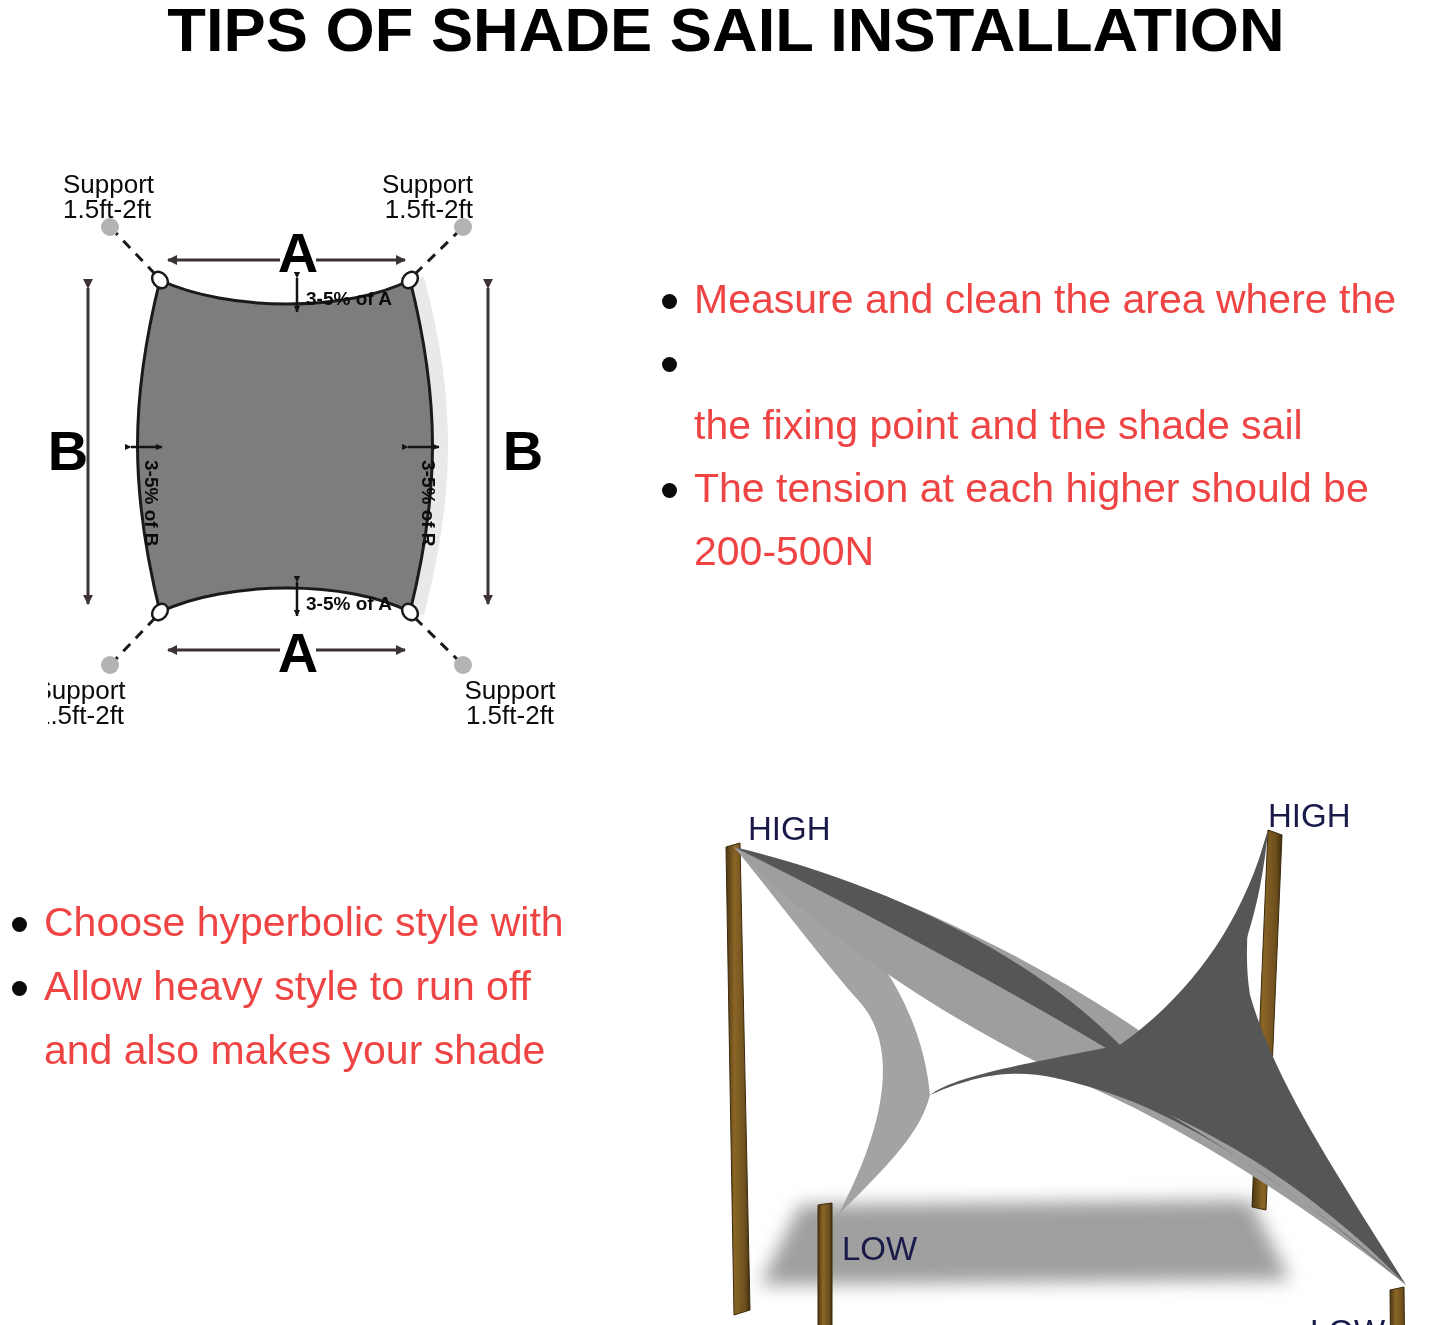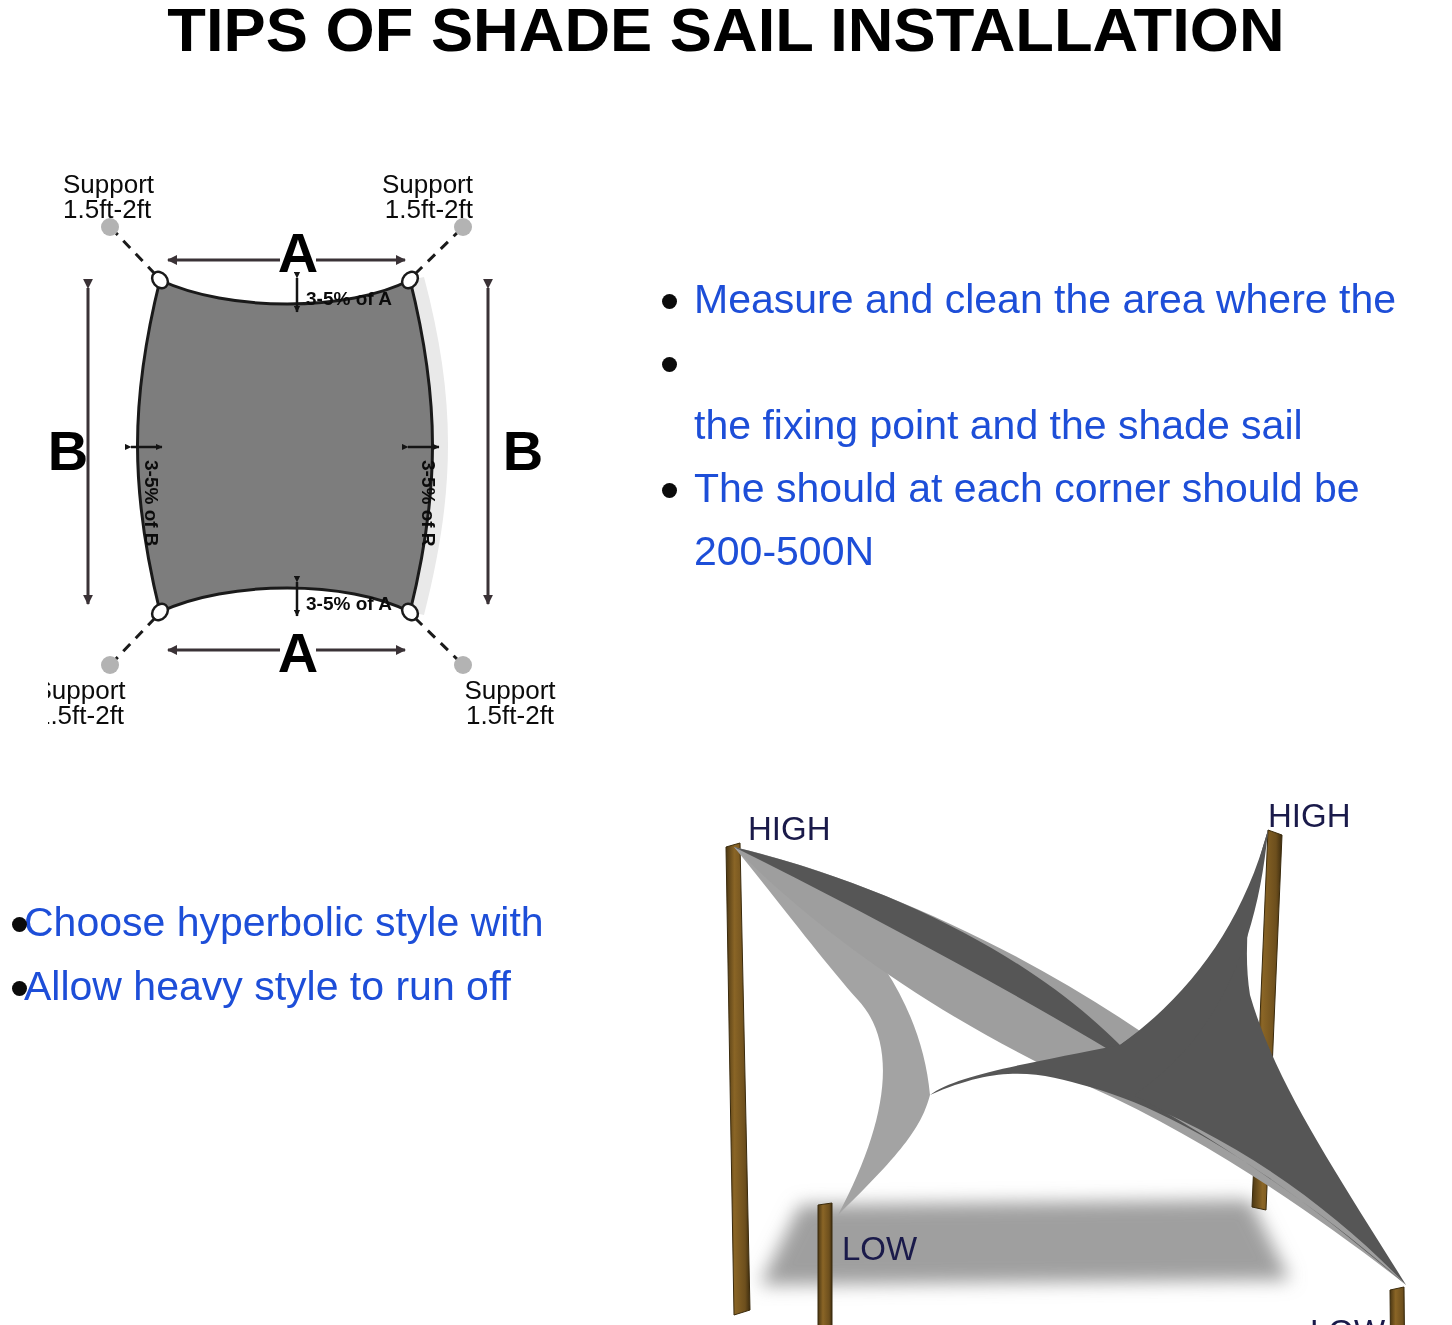--- a/index.html
+++ b/index.html
@@ -43,33 +43,33 @@
     left:0px; top:890px;
     width:630px;
   }
   .bullet-list{ list-style:none; margin:0; padding:0; }
   .bullet-item{
     position:relative;
     padding-left:46px;
     font-family:"Liberation Sans Narrow","Liberation Sans",sans-serif;
     font-size:41px;
     line-height:63px;
-    color:#1d4ed8;
+    color:#ef4444;
     margin:0 0 0 0;
   }
   .bullet-item::before{
     content:"";
     position:absolute;
     left:14px; top:26px;
     width:15px;height:15px;
     border-radius:50%;
     background:#0b0b0b;
   }
   #tips-list-bottom .bullet-item{
-    padding-left:24px;
+    padding-left:44px;
     font-size:41px;
     line-height:64px;
   }
   #tips-list-bottom .bullet-item::before{
     left:12px; top:27px;
   }
 
   
   #hyperbolic-illustration{
     position:absolute;
@@ -164,34 +164,34 @@
 <div id="tips-list-top">
   <ul class="bullet-list">
     <li class="bullet-item">
       <span>Measure and clean the area where the</span><br>
     </li>
     <li class="bullet-item">
       <br>
       <span>the fixing point and the shade sail</span>
     </li>
     <li class="bullet-item">
-      <span>The should at each corner should be</span><br>
+      <span>The tension at each higher should be</span><br>
       <span>200-500N</span>
     </li>
   </ul>
 </div>
 
 <div id="tips-list-bottom">
   <ul class="bullet-list">
     <li class="bullet-item">
       <span>Choose hyperbolic style with</span><br>
     </li>
     <li class="bullet-item">
       <span>Allow heavy style to run off</span><br>
-      <br>
+      <span>and also makes your shade</span><br>
     </li>
   </ul>
 </div>
 
 <div id="hyperbolic-illustration">
   <svg width="762" height="530" viewBox="0 0 762 530" xmlns="http://www.w3.org/2000/svg">
     <defs>
       <linearGradient id="postGrad" x1="0" y1="0" x2="1" y2="0">
         <stop offset="0%" stop-color="#4b3713"></stop>
         <stop offset="35%" stop-color="#8a6526"></stop>

